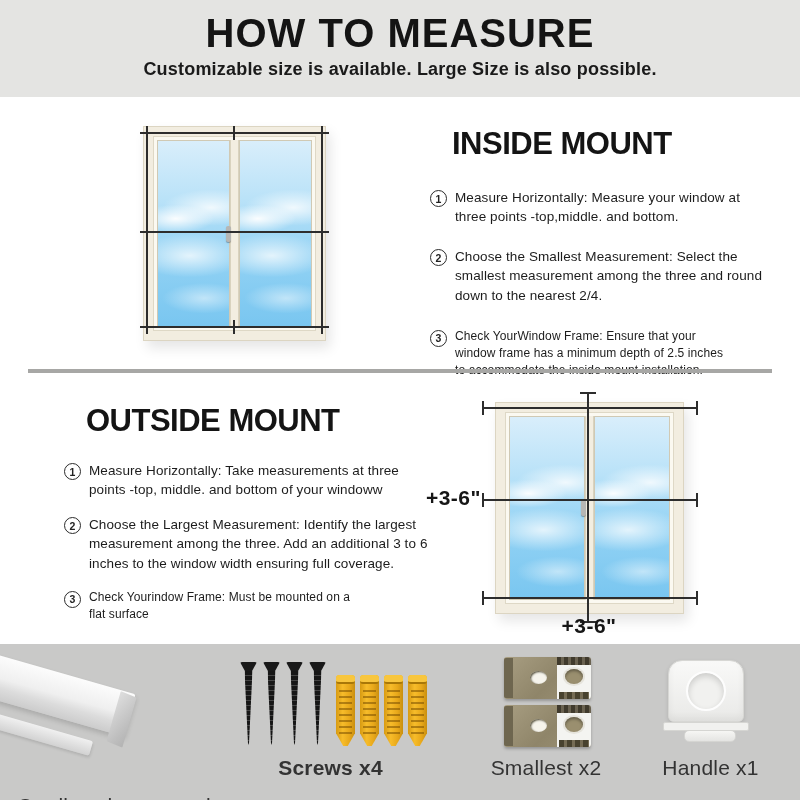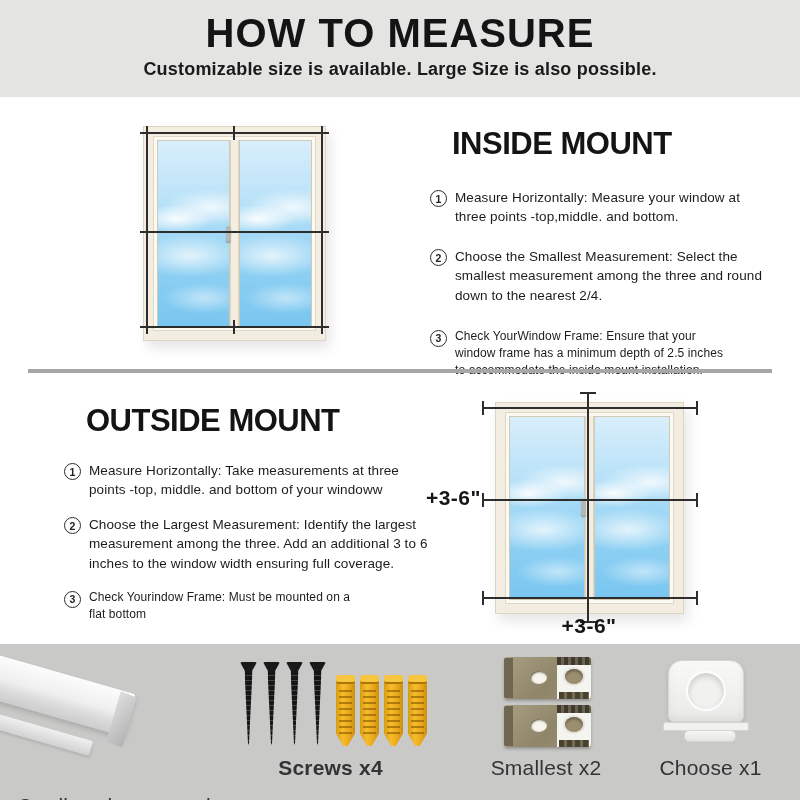--- a/index.html
+++ b/index.html
@@ -244,21 +244,21 @@
     <div class="step s1">
       <span class="step-num">1</span>
       <div class="step-text">Measure Horizontally: Take measurements at three points -top, middle. and bottom of your windoww</div>
     </div>
     <div class="step s2">
       <span class="step-num">2</span>
       <div class="step-text">Choose the Largest Measurement: Identify the largest measurement among the three. Add an additional 3 to 6 inches to the window width ensuring full coverage.</div>
     </div>
     <div class="step s3 small">
       <span class="step-num">3</span>
-      <div class="step-text">Check Yourindow Frame: Must be mounted on a flat bottom</div>
+      <div class="step-text">Check Yourindow Frame: Must be mounted on a flat surface</div>
     </div>
   </div>
 
   <div class="window win-outside">
     <div class="sash">
       <div class="pane"></div>
       <div class="mullion">
         <span class="mullion-handle"></span>
       </div>
       <div class="pane"></div>
@@ -333,16 +333,16 @@
     </div>
     <div class="part-label lbl-brackets">Smallest x2</div>
 
     <div class="handle-art">
       <div class="h-plate">
         <div class="h-circle"></div>
       </div>
       <div class="h-base"></div>
       <div class="h-foot"></div>
     </div>
-    <div class="part-label lbl-handle">Choose x1</div>
+    <div class="part-label lbl-handle">Handle x1</div>
 
   </div>
 </div>
 
 </body></html>

